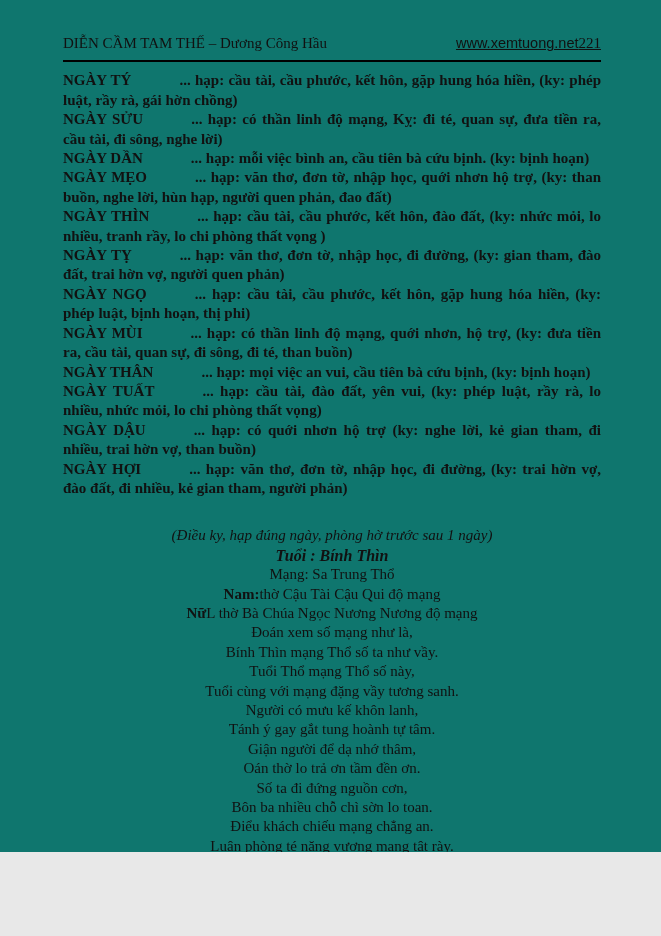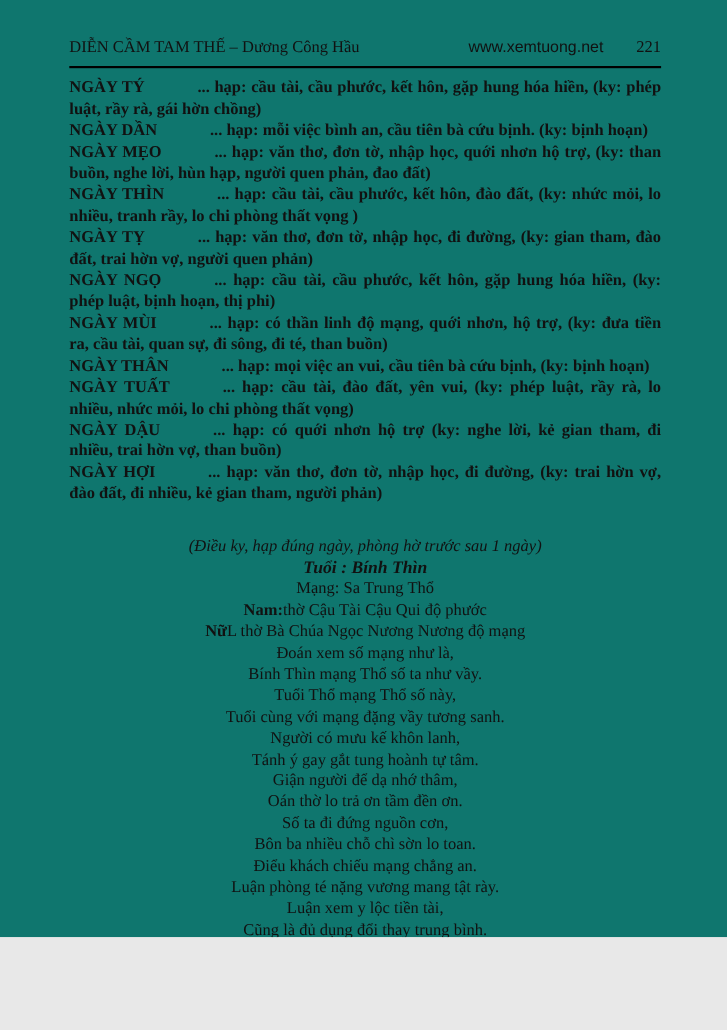--- a/index.html
+++ b/index.html
@@ -29,21 +29,21 @@
     padding-bottom: 7px;
     margin-bottom: 9px;
   }
   .page-header .title {
     font-size: 15px;
     white-space: nowrap;
   }
   .header-right {
     display: flex;
     align-items: flex-end;
-    gap: 30px;
+    text-decoration: underline;
   }
   .site {
     font-family: "Liberation Sans", "DejaVu Sans", sans-serif;
     font-size: 14.5px;
   }
   .pagenum {
     font-size: 15px;
   }
   .entries p {
     margin: 0;
@@ -85,37 +85,38 @@
   <div class="page-header">
     <span class="title">DIỄN CẦM TAM THẾ – Dương Công Hầu</span>
     <span class="header-right">
       <span class="site">www.xemtuong.net</span>
       <span class="pagenum">221</span>
     </span>
   </div>
 
   <div class="entries">
     <p><span class="entry-head">NGÀY TÝ</span><span class="entry-gap"></span><span>... hạp: cầu tài, cầu phước, kết hôn, gặp hung hóa hiền, (ky: phép luật, rầy rà, gái hờn chồng)</span></p>
+    <p><span class="entry-head">NGÀY SỬU</span><span class="entry-gap"></span><span>... hạp: có thần linh độ mạng, Kỵ: đi té, quan sự, đưa tiền ra, cầu tài, đi sông, nghe lời)</span></p>
     <p><span class="entry-head">NGÀY DẦN</span><span class="entry-gap"></span><span>... hạp: mỗi việc bình an, cầu tiên bà cứu bịnh. (ky: bịnh hoạn)</span></p>
     <p><span class="entry-head">NGÀY MẸO</span><span class="entry-gap"></span><span>... hạp: văn thơ, đơn tờ, nhập học, quới nhơn hộ trợ, (ky: than buồn, nghe lời, hùn hạp, người quen phản, đao đất)</span></p>
     <p><span class="entry-head">NGÀY THÌN</span><span class="entry-gap"></span><span>... hạp: cầu tài, cầu phước, kết hôn, đào đất, (ky: nhức mỏi, lo nhiều, tranh rầy, lo chi phòng thất vọng )</span></p>
     <p><span class="entry-head">NGÀY TỴ</span><span class="entry-gap"></span><span>... hạp: văn thơ, đơn tờ, nhập học, đi đường, (ky: gian tham, đào đất, trai hờn vợ, người quen phản)</span></p>
     <p><span class="entry-head">NGÀY NGỌ</span><span class="entry-gap"></span><span>... hạp: cầu tài, cầu phước, kết hôn, gặp hung hóa hiền, (ky: phép luật, bịnh hoạn, thị phi)</span></p>
     <p><span class="entry-head">NGÀY MÙI</span><span class="entry-gap"></span><span>... hạp: có thần linh độ mạng, quới nhơn, hộ trợ, (ky: đưa tiền ra, cầu tài, quan sự, đi sông, đi té, than buồn)</span></p>
     <p><span class="entry-head">NGÀY THÂN</span><span class="entry-gap"></span><span>... hạp: mọi việc an vui, cầu tiên bà cứu bịnh, (ky: bịnh hoạn)</span></p>
     <p><span class="entry-head">NGÀY TUẤT</span><span class="entry-gap"></span><span>... hạp: cầu tài, đào đất, yên vui, (ky: phép luật, rầy rà, lo nhiều, nhức mỏi, lo chi phòng thất vọng)</span></p>
     <p><span class="entry-head">NGÀY DẬU</span><span class="entry-gap"></span><span>... hạp: có quới nhơn hộ trợ (ky: nghe lời, kẻ gian tham, đi nhiều, trai hờn vợ, than buồn)</span></p>
     <p><span class="entry-head">NGÀY HỢI</span><span class="entry-gap"></span><span>... hạp: văn thơ, đơn tờ, nhập học, đi đường, (ky: trai hờn vợ, đào đất, đi nhiều, kẻ gian tham, người phản)</span></p>
   </div>
 
   <p class="centered note">(Điều ky, hạp đúng ngày, phòng hờ trước sau 1 ngày)</p>
 
   <p class="centered age-title">Tuổi : Bính Thìn</p>
   <p class="centered">Mạng: Sa Trung Thổ</p>
-  <p class="centered"><span class="bold-inline">Nam:</span><span>thờ Cậu Tài Cậu Qui độ phước</span></p>
+  <p class="centered"><span class="bold-inline">Nam:</span><span>thờ Cậu Tài Cậu Qui độ mạng</span></p>
   <p class="centered"><span class="bold-inline">Nữ</span><span>L thờ Bà Chúa Ngọc Nương Nương độ mạng</span></p>
 
   <div class="poem">
     <div>Đoán xem số mạng như là,</div>
     <div>Bính Thìn mạng Thổ số ta như vầy.</div>
     <div>Tuổi Thổ mạng Thổ số này,</div>
     <div>Tuổi cùng với mạng đặng vầy tương sanh.</div>
     <div>Người có mưu kế khôn lanh,</div>
     <div>Tánh ý gay gắt tung hoành tự tâm.</div>
     <div>Giận người để dạ nhớ thâm,</div>

